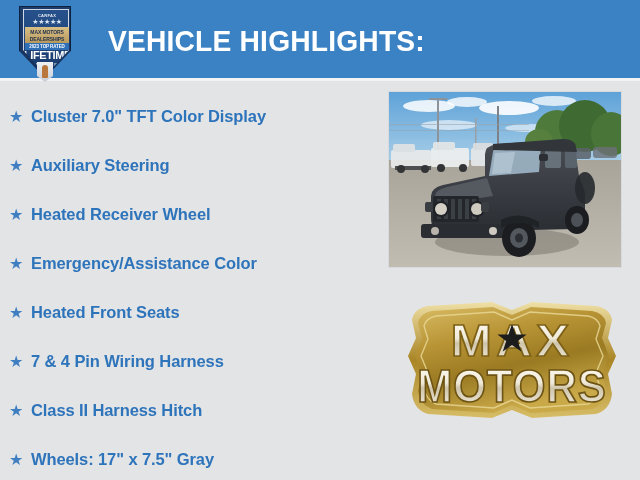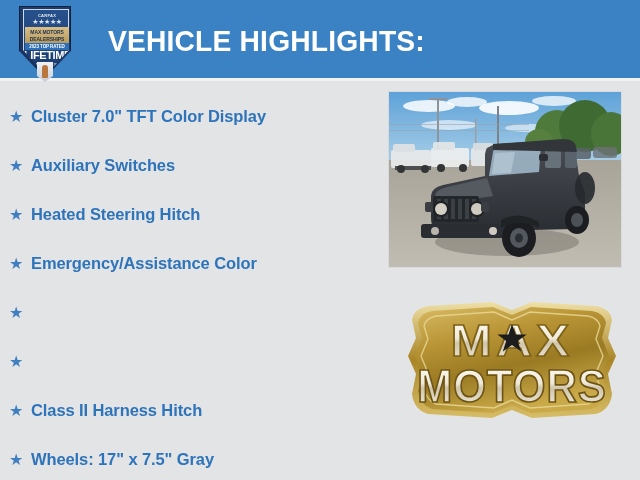--- a/index.html
+++ b/index.html
@@ -251,35 +251,37 @@
 
   <div id="page-title">VEHICLE HIGHLIGHTS:</div>
 
   <div id="feature-list">
     <div class="feature-item">
       <span class="feature-star">★</span>
       <span class="feature-label">Cluster 7.0" TFT Color Display</span>
     </div>
     <div class="feature-item">
       <span class="feature-star">★</span>
-      <span class="feature-label">Auxiliary Switches</span>
-    </div>
-    <div class="feature-item">
-      <span class="feature-star">★</span>
-      <span class="feature-label">Heated Steering Hitch</span>
+      <span class="feature-label">Auxiliary Steering</span>
+    </div>
+    <div class="feature-item">
+      <span class="feature-star">★</span>
+      <span class="feature-label">Heated Receiver Wheel</span>
     </div>
     <div class="feature-item">
       <span class="feature-star">★</span>
       <span class="feature-label">Emergency/Assistance Color</span>
     </div>
     <div class="feature-item">
       <span class="feature-star">★</span>
-    </div>
-    <div class="feature-item">
-      <span class="feature-star">★</span>
+      <span class="feature-label">Heated Front Seats</span>
+    </div>
+    <div class="feature-item">
+      <span class="feature-star">★</span>
+      <span class="feature-label">7 &amp; 4 Pin Wiring Harness</span>
     </div>
     <div class="feature-item">
       <span class="feature-star">★</span>
       <span class="feature-label">Class II Harness Hitch</span>
     </div>
     <div class="feature-item">
       <span class="feature-star">★</span>
       <span class="feature-label">Wheels: 17" x 7.5" Gray</span>
     </div>
   </div>

